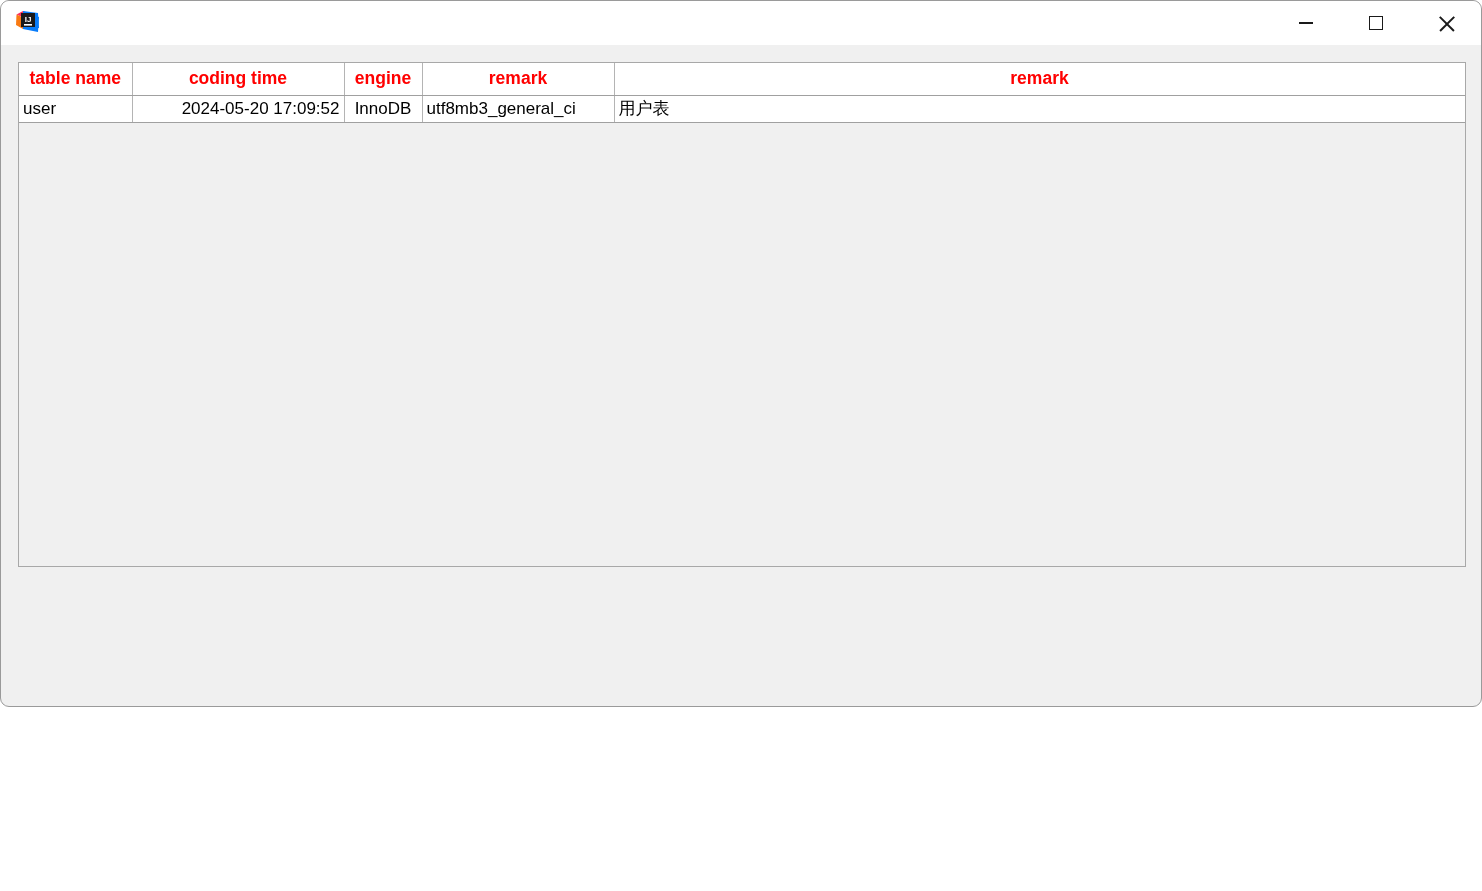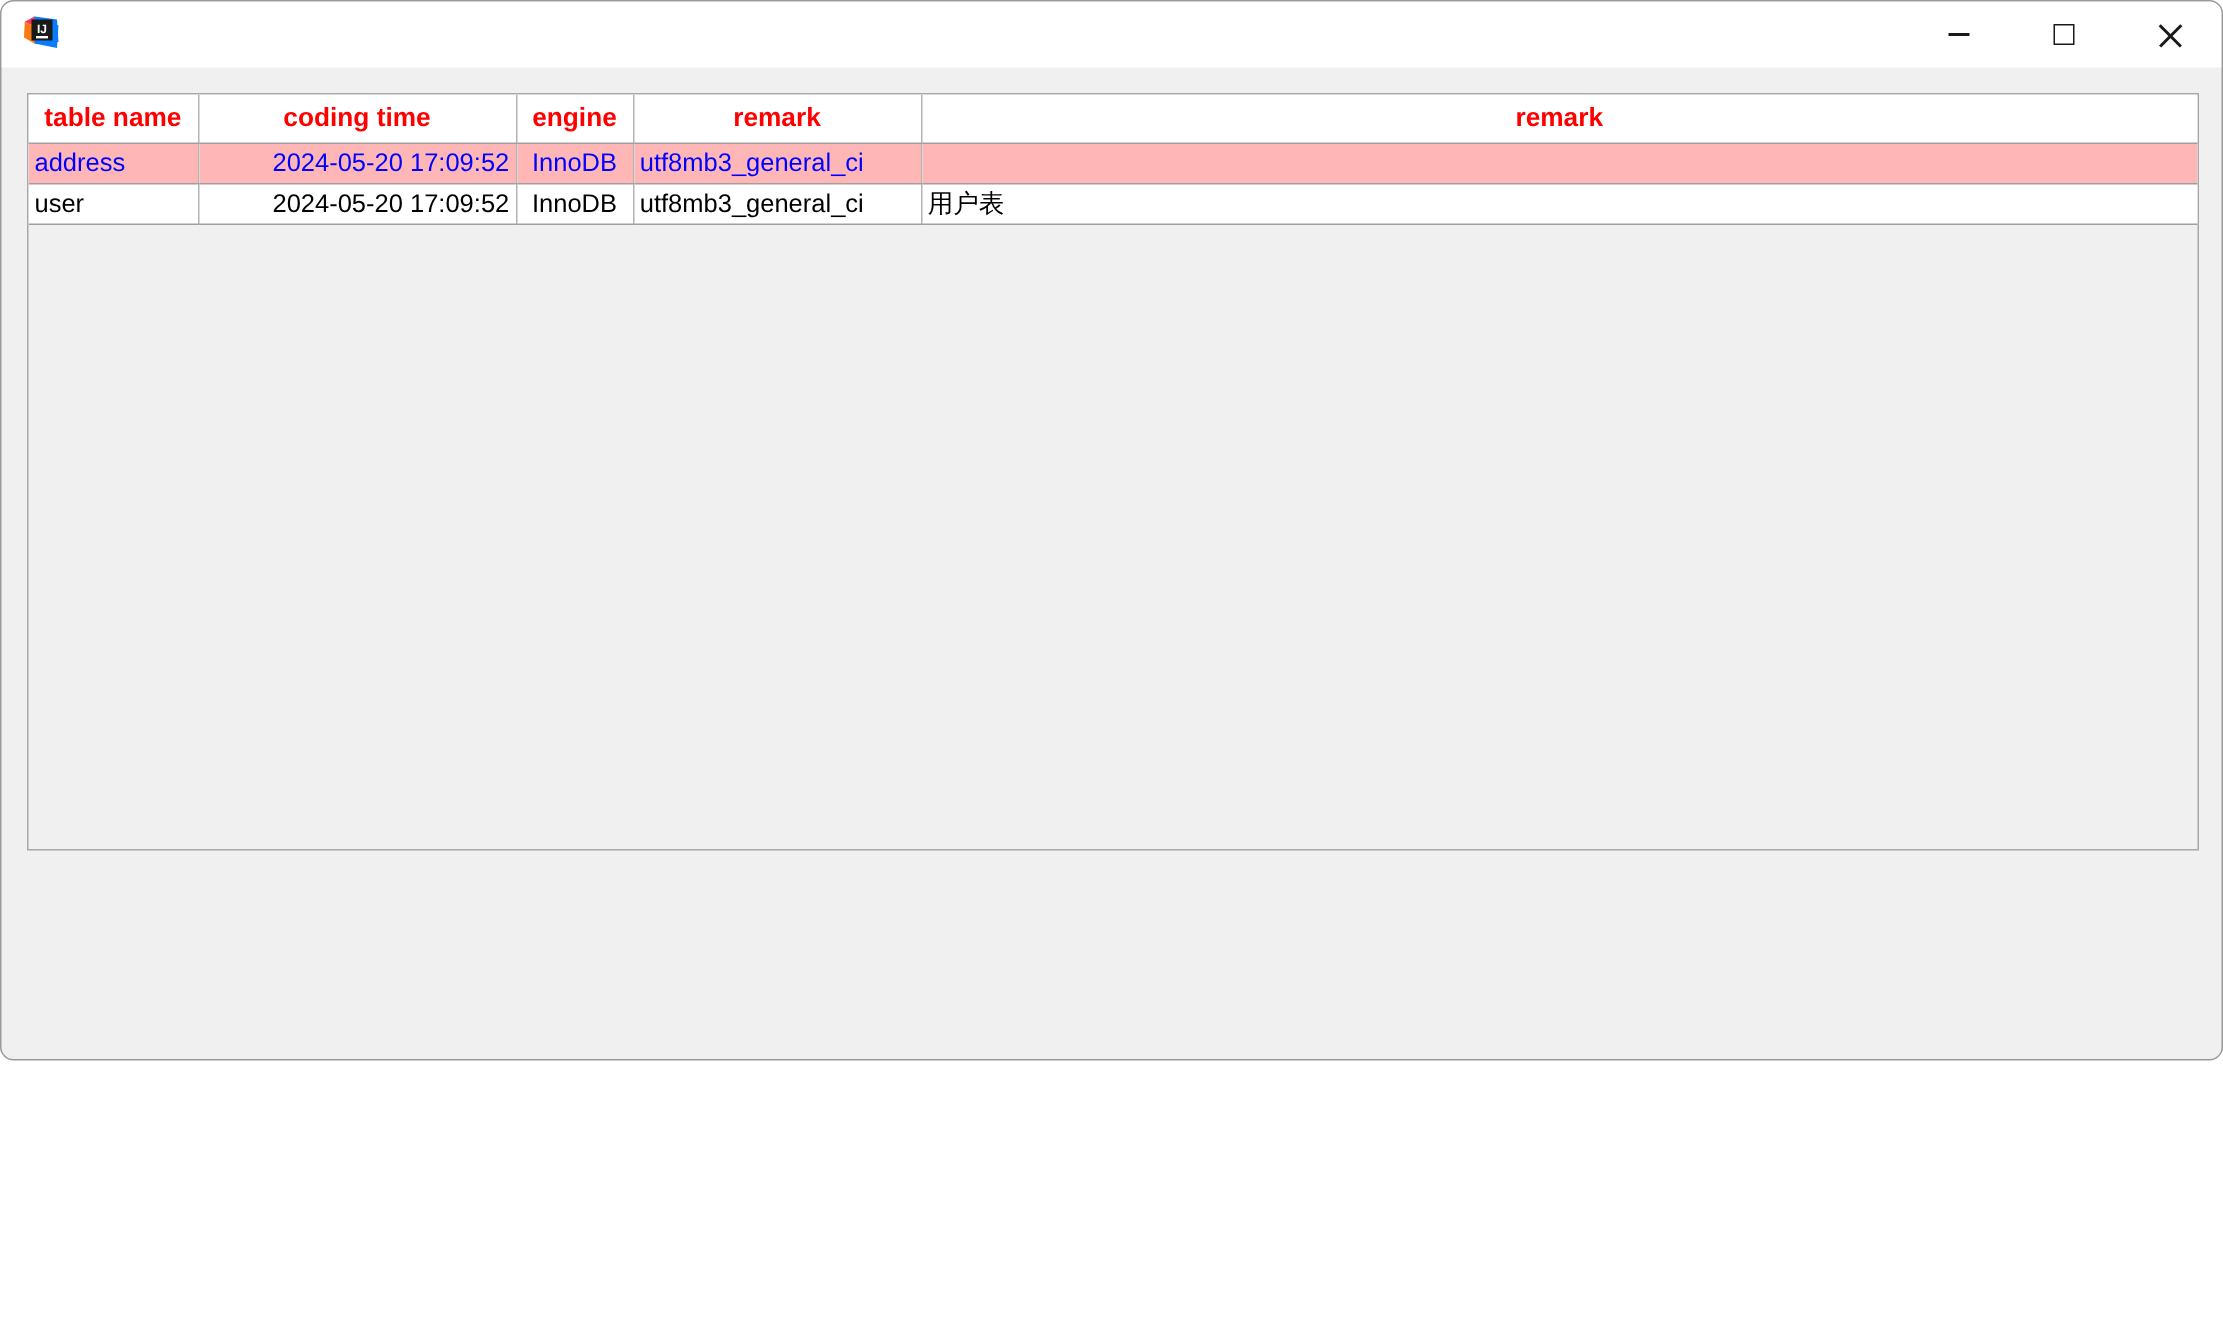--- a/index.html
+++ b/index.html
@@ -156,27 +156,20 @@
       <thead>
         <tr>
           <th class="col-name">table name</th>
           <th class="col-ctime">coding time</th>
           <th class="col-engine">engine</th>
           <th class="col-coding">remark</th>
           <th class="col-remark">remark</th>
         </tr>
       </thead>
       <tbody>
-        <tr class="row-selected">
-          <td class="col-name">address</td>
-          <td class="col-ctime c-right">2024-05-20 17:09:52</td>
-          <td class="col-engine c-center">InnoDB</td>
-          <td class="col-coding">utf8mb3_general_ci</td>
-          <td class="col-remark"></td>
-        </tr>
         <tr class="row-normal">
           <td class="col-name">user</td>
           <td class="col-ctime c-right">2024-05-20 17:09:52</td>
           <td class="col-engine c-center">InnoDB</td>
           <td class="col-coding">utf8mb3_general_ci</td>
           <td class="col-remark">用户表</td>
         </tr>
       </tbody>
     </table>
   </div>

